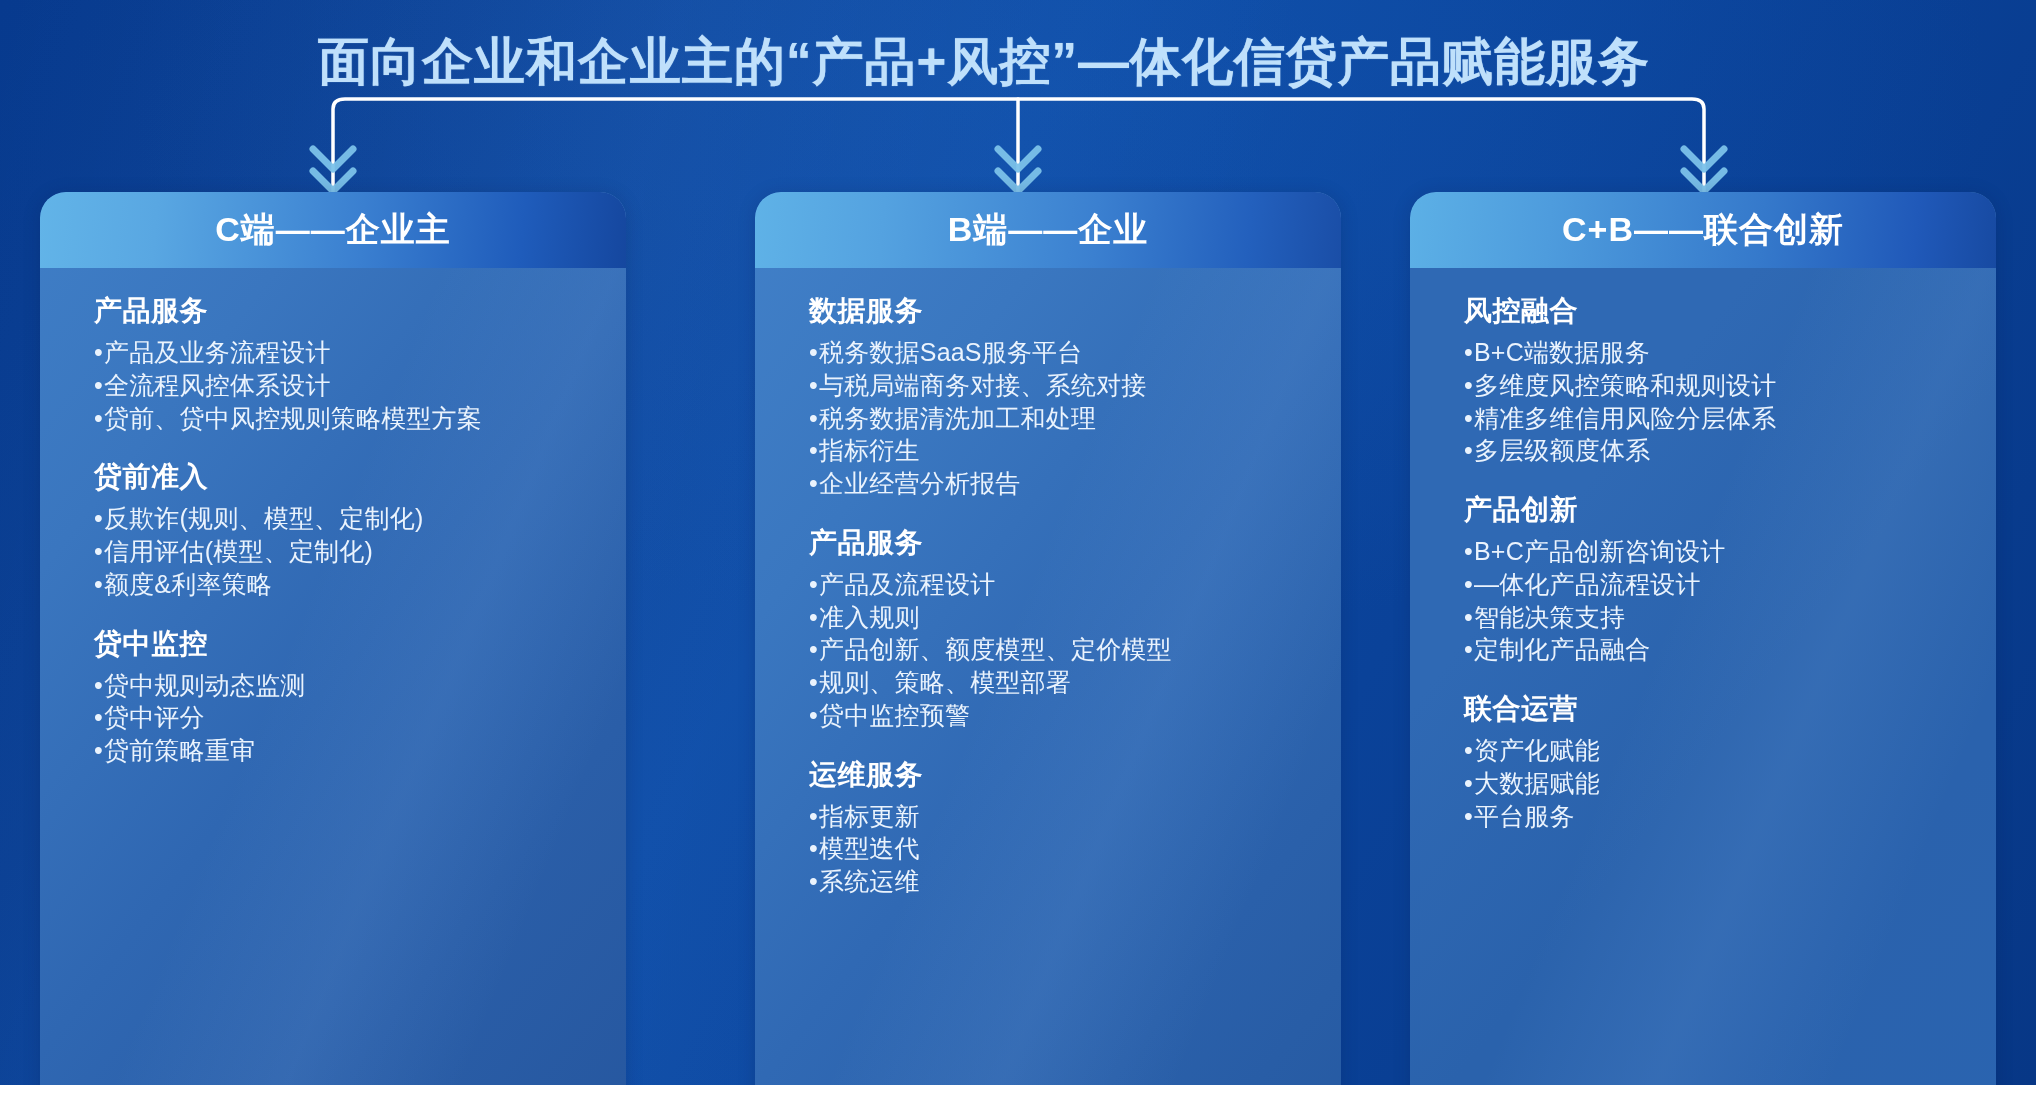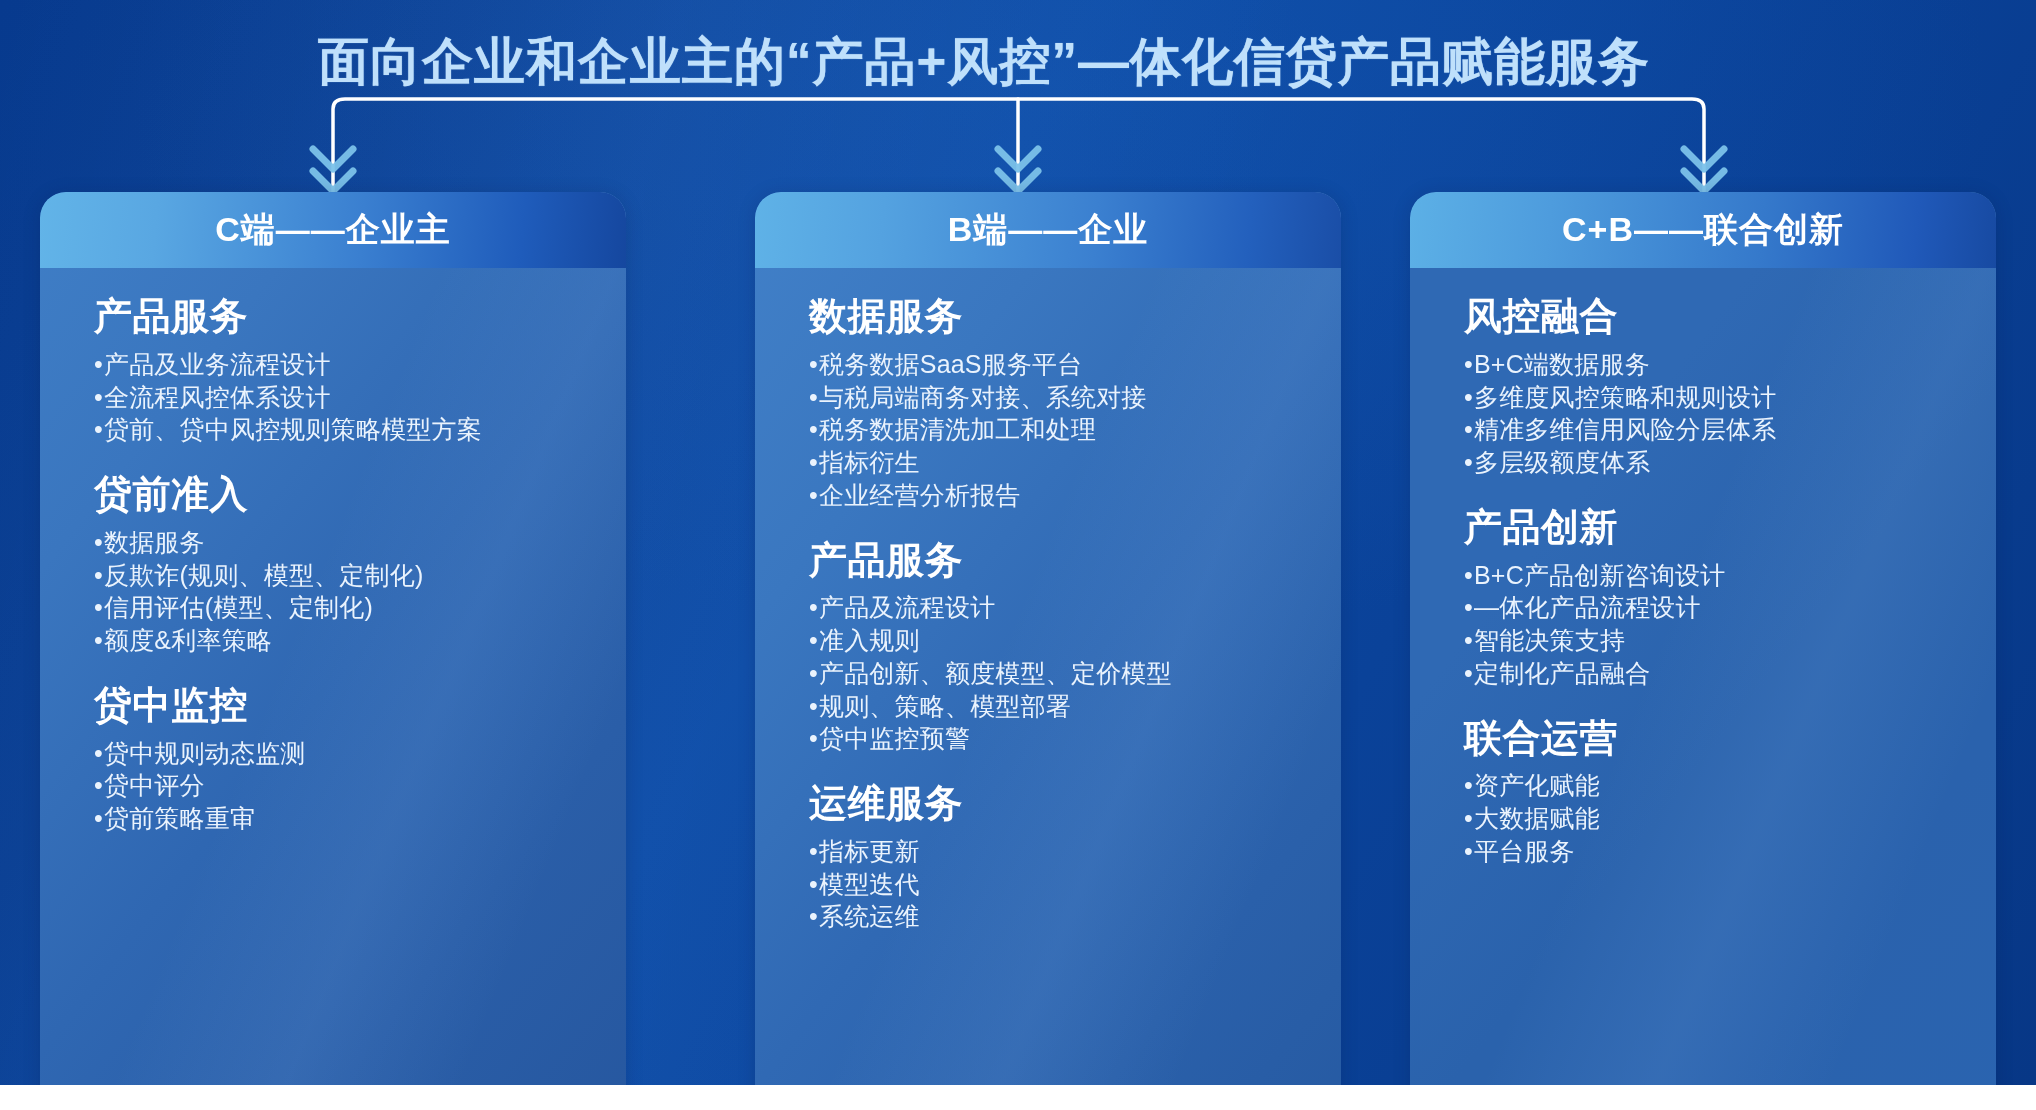--- a/index.html
+++ b/index.html
@@ -120,21 +120,21 @@
 
   .card-body {
     position: relative;
     padding: 26px 0 0 54px;
   }
 
   .group { margin-bottom: 26px; }
   .group:last-child { margin-bottom: 0; }
 
   .group-title {
-    font-size: 38px;
+    font-size: 28px;
     font-weight: bold;
     color: #ffffff;
     line-height: 1.18;
     margin-bottom: 9px;
     letter-spacing: 0.5px;
   }
   .bullets { margin: 0; }
   .bullet {
     font-size: 25px;
     color: #eaf3fd;
@@ -192,21 +192,20 @@
           <div class="bullets">
             <div class="bullet"><span class="dot">•</span><span>产品及业务流程设计</span></div>
             <div class="bullet"><span class="dot">•</span><span>全流程风控体系设计</span></div>
             <div class="bullet"><span class="dot">•</span><span>贷前、贷中风控规则策略模型方案</span></div>
           </div>
         </div>
 
         <div class="group">
           <div class="group-title">贷前准入</div>
           <div class="bullets">
-            <div class="bullet"><span class="dot">•</span><span>数据服务</span></div>
             <div class="bullet"><span class="dot">•</span><span>反欺诈(规则、模型、定制化)</span></div>
             <div class="bullet"><span class="dot">•</span><span>信用评估(模型、定制化)</span></div>
             <div class="bullet"><span class="dot">•</span><span>额度&amp;利率策略</span></div>
           </div>
         </div>
 
         <div class="group">
           <div class="group-title">贷中监控</div>
           <div class="bullets">
             <div class="bullet"><span class="dot">•</span><span>贷中规则动态监测</span></div>

